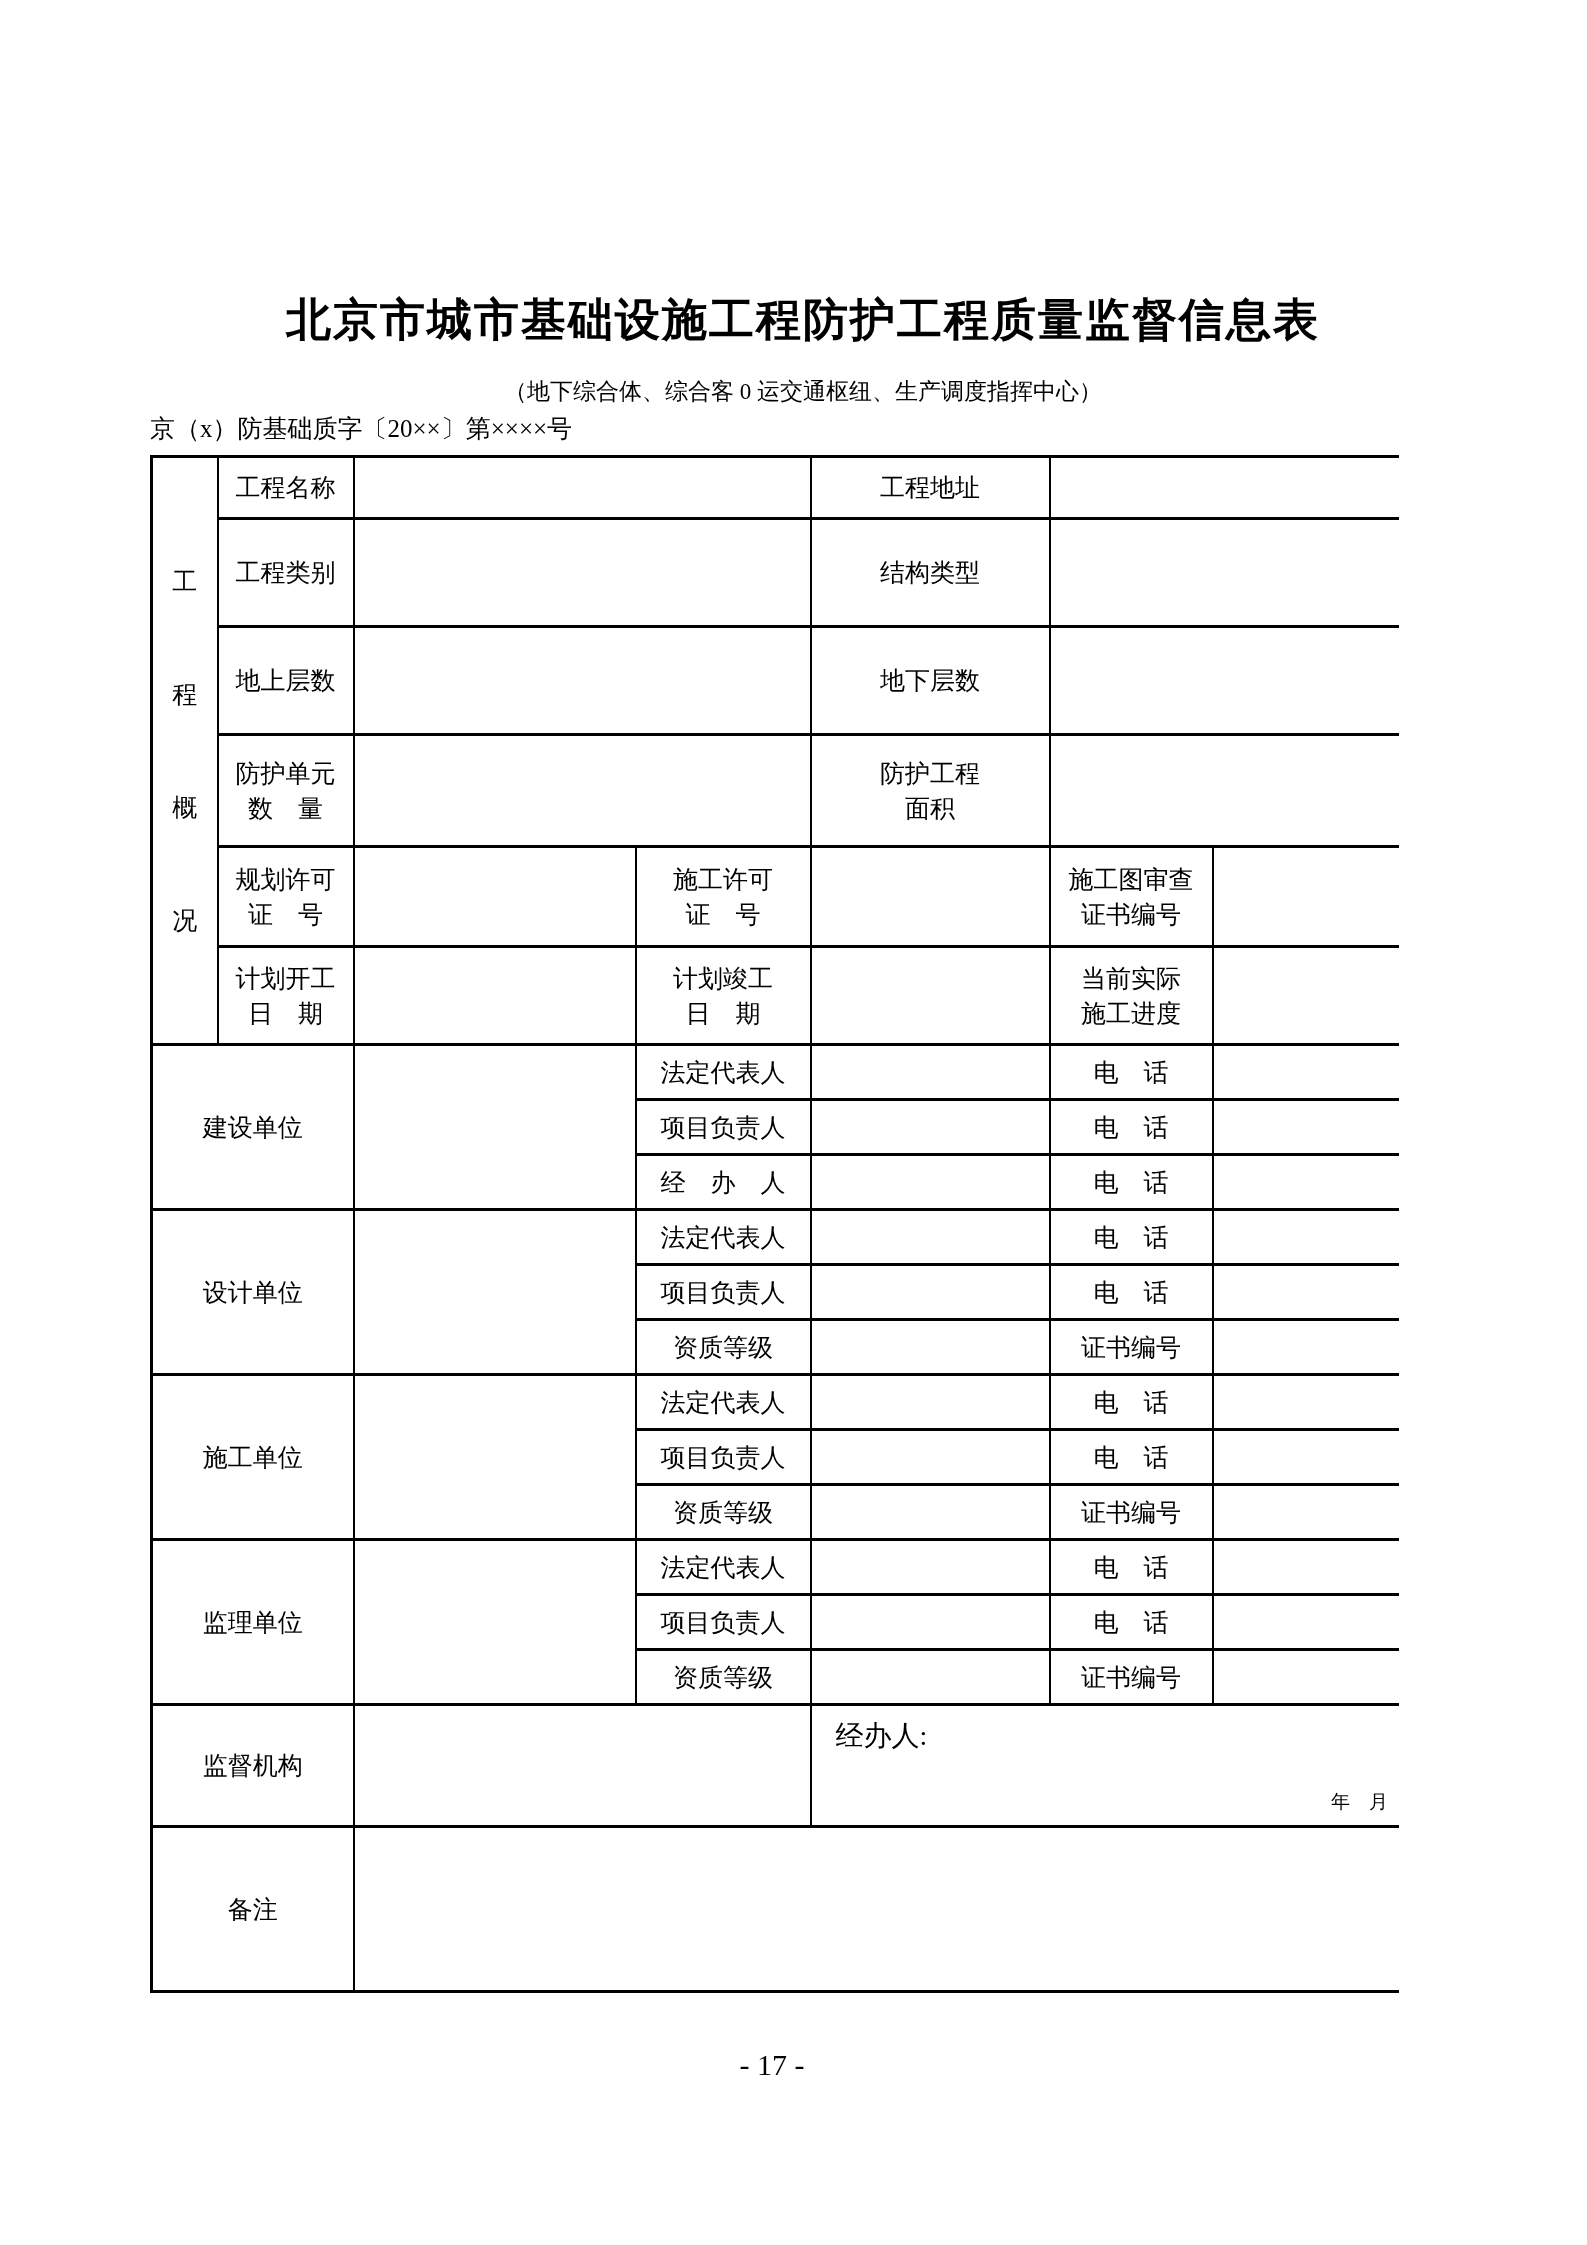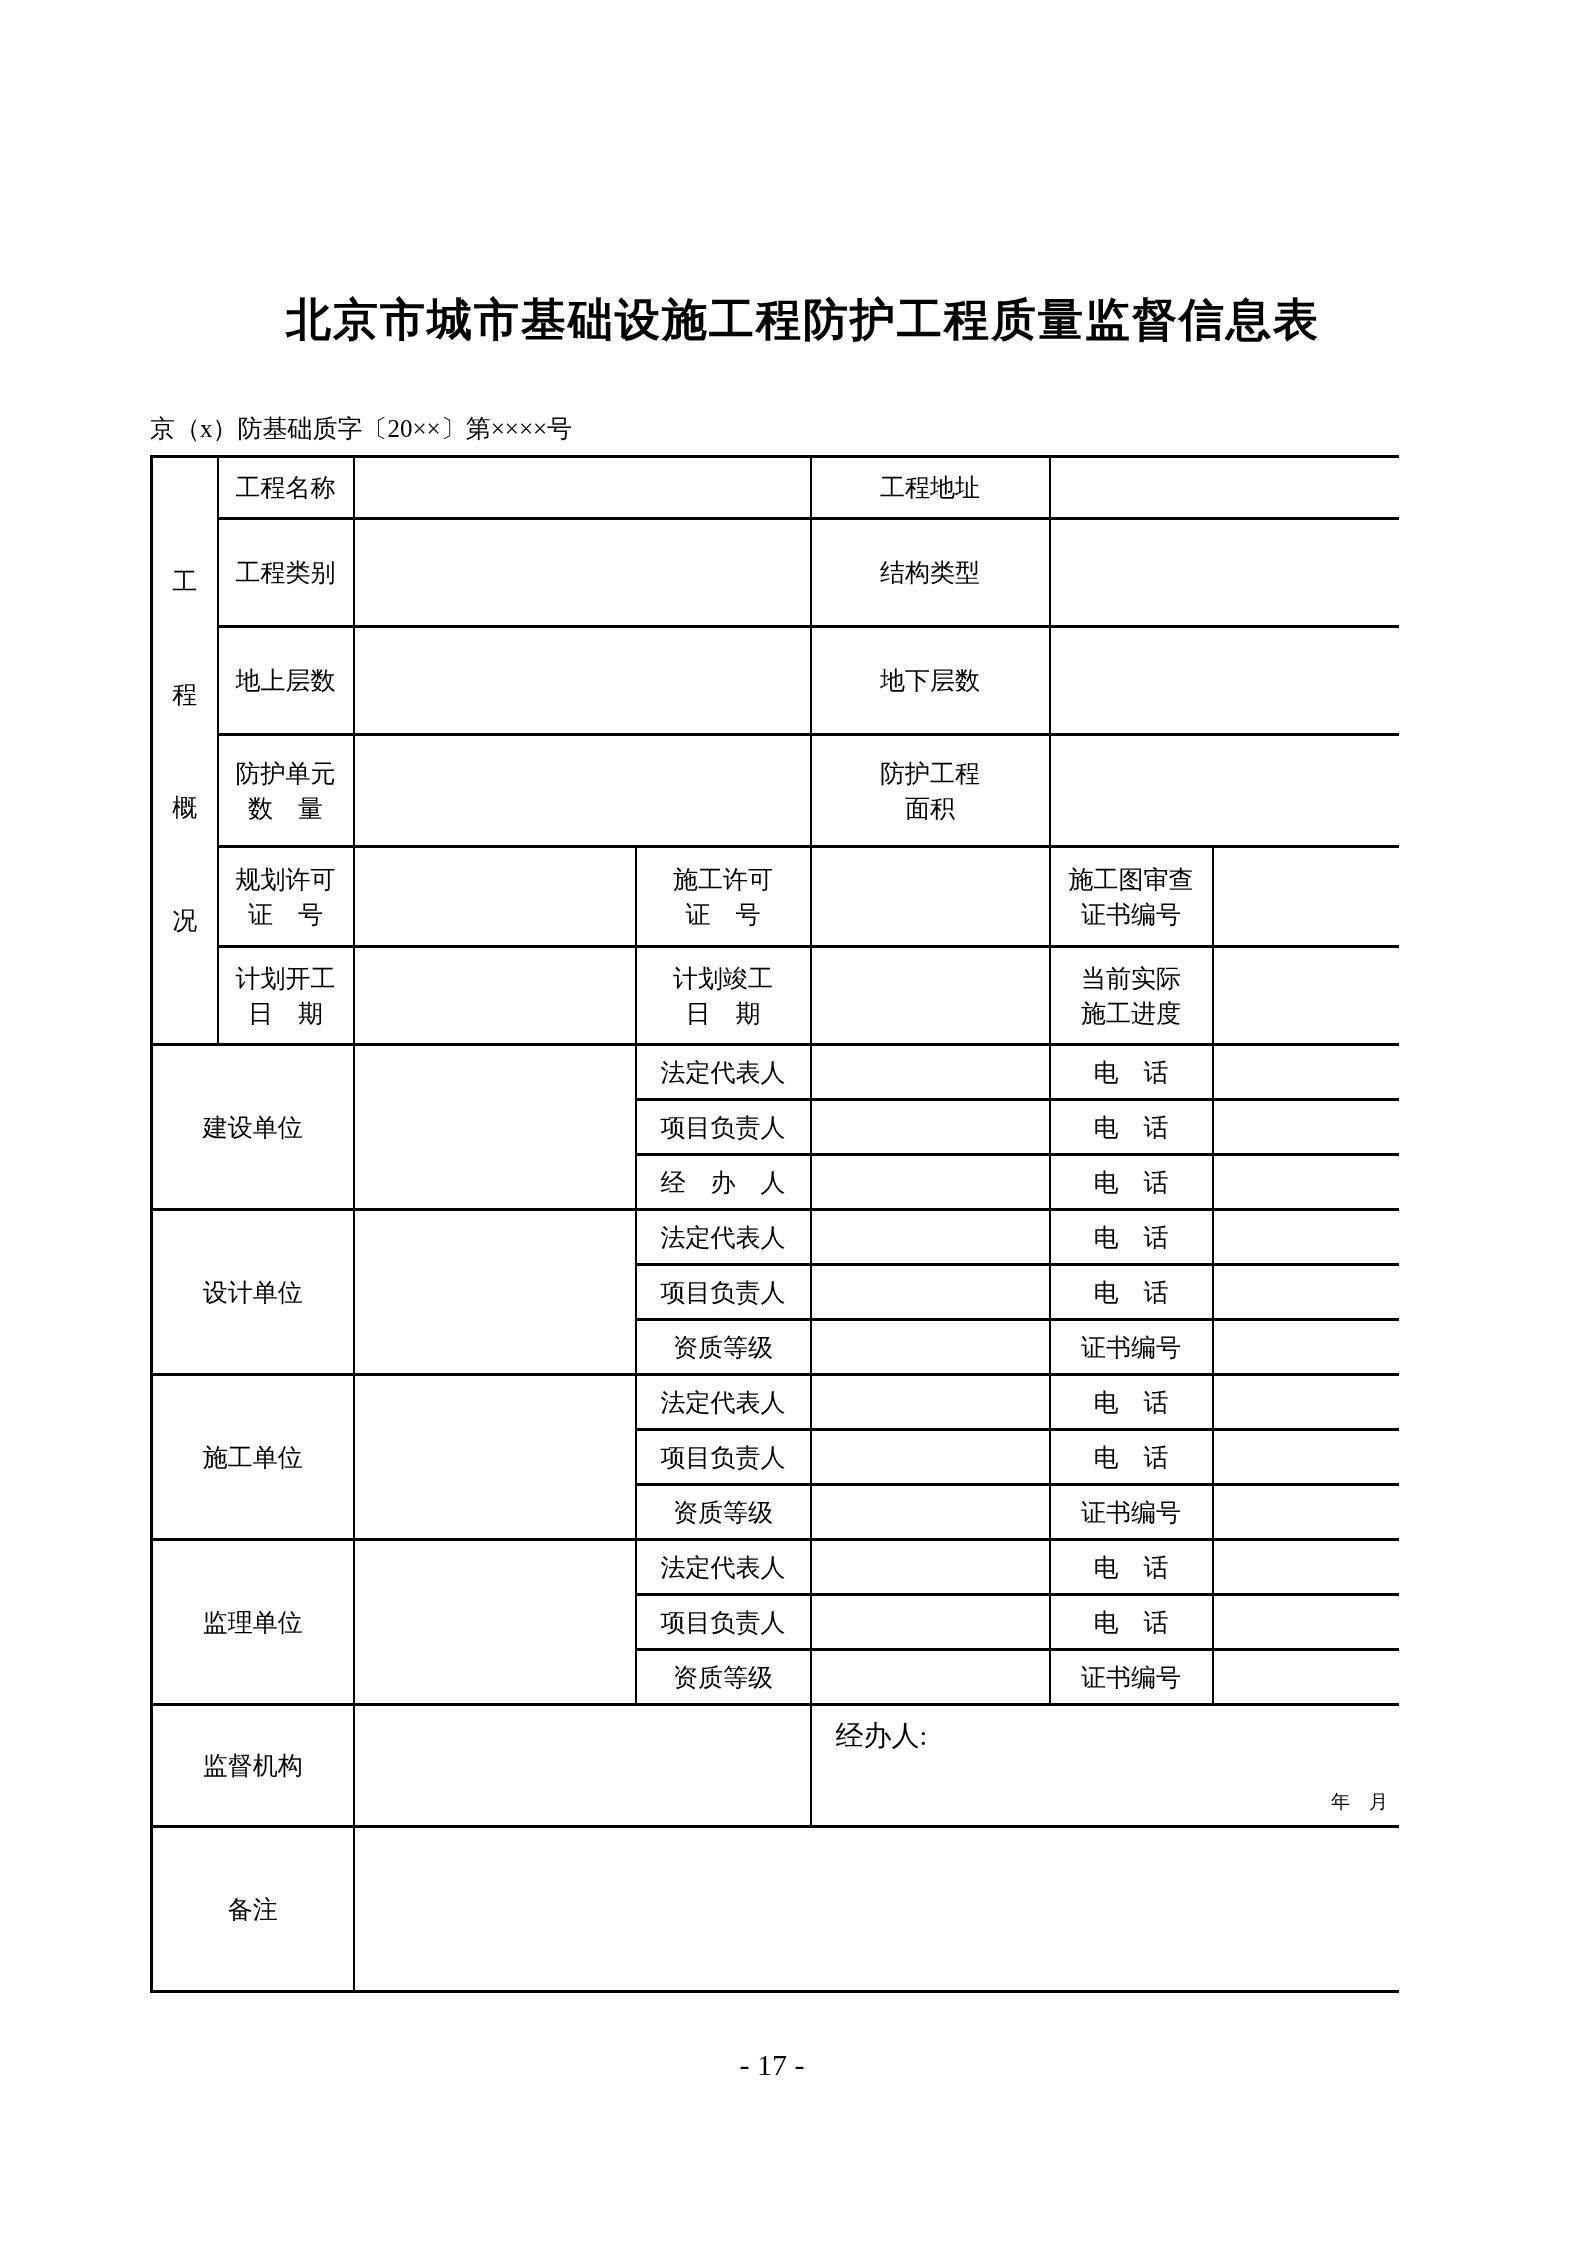--- a/index.html
+++ b/index.html
@@ -81,20 +81,21 @@
     font-size:30px;
     font-family:"Liberation Serif","DejaVu Serif",serif;
   }
 </style>
 </head>
 <body>
 
 <div class="sheet">
 
   <div class="doc-title">北京市城市基础设施工程防护工程质量监督信息表</div>
+  <div class="doc-subtitle">（地下综合体、综合客 0 运交通枢纽、生产调度指挥中心）</div>
   <div class="doc-number">京（x）防基础质字〔20××〕第××××号</div>
 
   <table class="form">
     <colgroup>
       <col style="width:66px">
         <col style="width:136px">
         <col style="width:282px">
       <col style="width:175px">
         <col style="width:239px">
         <col style="width:163px">

